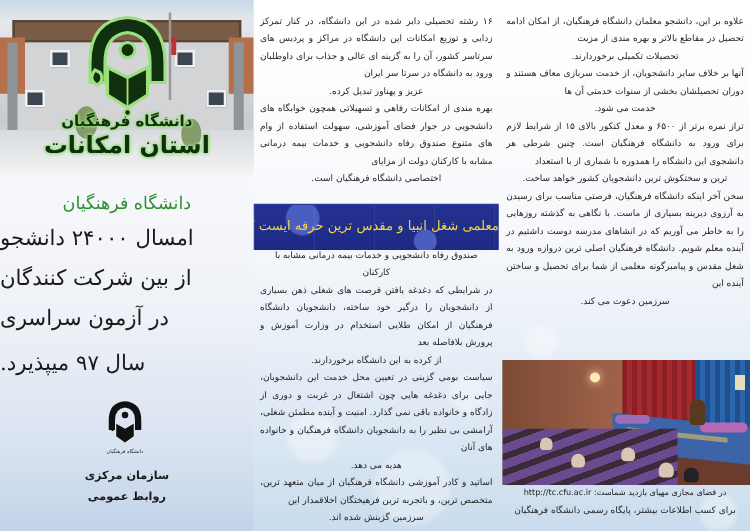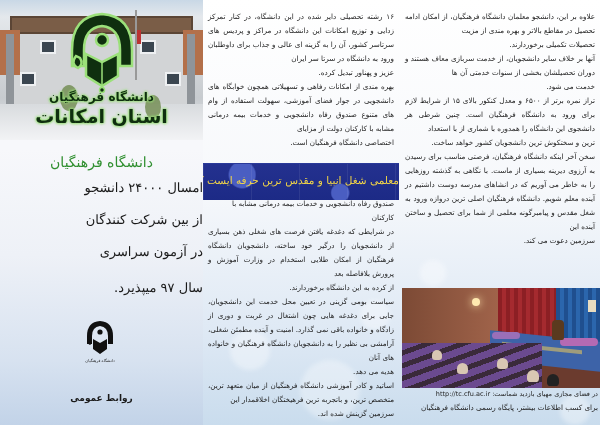--- a/index.html
+++ b/index.html
@@ -31,33 +31,33 @@
   .big-logo { position: absolute; left: 66px; top: 10px; width: 72px; height: 86px; }
   .logo-cap-1 { position: absolute; left: 0; top: 90px; width: 203px; text-align: center; direction: rtl;
     font-size: 12px; font-weight: bold; color: #0f2f0f;
     text-shadow: 0 0 3px #9be07a, 0 0 3px #9be07a, 0 0 2px #9be07a; }
   .logo-cap-2 { position: absolute; left: 0; top: 105px; width: 203px; text-align: center; direction: rtl;
     font-size: 19px; font-weight: bold; color: #0f2f0f;
     text-shadow: 0 0 3px #9be07a, 0 0 3px #9be07a, 0 0 3px #9be07a; }
 
   .left-title { position: absolute; left: 0; top: 154px; width: 203px; text-align: center; direction: rtl;
     font-size: 14px; color: #2f8f2f; font-family: "DejaVu Serif", serif; }
-  .left-line { position: absolute; left: 0; width: 203px; text-align: right; direction: rtl;
-    font-size: 13px; color: #1a1a1a; font-family: "DejaVu Serif", serif; }
+  .left-line { position: absolute; left: 0; width: 203px; text-align: left; direction: rtl;
+    font-size: 17px; color: #1a1a1a; font-family: "DejaVu Serif", serif; }
 
   .small-logo { position: absolute; left: 85px; top: 320px; width: 30px; height: 36px; }
   .small-logo-cap { position: absolute; left: 78px; top: 358px; width: 44px; text-align: center;
     font-size: 4px; color: #222; direction: rtl; }
   .org-name { position: absolute; left: 0; width: 203px; text-align: center; direction: rtl;
     font-size: 9px; font-weight: bold; color: #1a1a1a; }
 
   
   .col { position: absolute; direction: rtl; color: #1e1e1e; font-size: 7.2px; line-height: 14px; text-align: justify; }
   .col p { margin: 0; }
-  .col p.center { text-align: right; }
+  .col p.center { text-align: center; }
   .col-mid-a { left: 208px; top: 10px; width: 186px; }
   .col-mid-b { left: 208px; top: 197px; width: 186px; }
   .col-right-a { left: 405px; top: 10px; width: 190px; }
   .col-right-b { left: 402px; top: 388px; width: 196px; }
 
   .banner { position: absolute; left: 203px; top: 163px; width: 196px; height: 37px; overflow: hidden;
     background: radial-gradient(circle at 20% 30%, #4a5ec2 0 8%, transparent 9%),
                 radial-gradient(circle at 70% 80%, #4a5ec2 0 6%, transparent 7%),
                 linear-gradient(180deg, #24318f, #1c2a86); border-top: 1px solid #2a3a9a; }
   .banner-grid { position: absolute; inset: 0;
@@ -131,20 +131,21 @@
     <div class="left-line" style="top:244px">در آزمون سراسری</div>
     <div class="left-line" style="top:280px">سال ۹۷ میپذیرد.</div>
 
     <svg class="small-logo" viewBox="0 0 30 36">
       <path d="M2 16 Q2 2 15 1 Q28 2 28 16 L28 24 L23 24 L23 16 Q23 7 15 6 Q7 7 7 16 L7 24 L2 24 Z" fill="#111"></path>
       <circle cx="15" cy="12" r="2.6" fill="#111"></circle>
       <path d="M8 19 L15 23 L22 19 L22 29 L15 34 L8 29 Z" fill="#111"></path>
       <path d="M4 19 Q1 23 5 25 Q8 23 6 20 Z" fill="#111"></path>
     </svg>
     <div class="small-logo-cap">دانشگاه فرهنگیان</div>
+    <div class="org-name" style="top:376px">سازمان مرکزی</div>
     <div class="org-name" style="top:393px">روابط عمومی</div>
   </div>
 
   <div class="col col-mid-a">
     <p>۱۶ رشته تحصیلی دایر شده در این دانشگاه، در کنار تمرکز زدایی و توزیع امکانات این دانشگاه در مراکز و پردیس های سرتاسر کشور، آن را به گزینه ای عالی و جذاب برای داوطلبان ورود به دانشگاه در سرتا سر ایران</p>
     <p class="center">عزیز و پهناور تبدیل کرده.</p>
     <p>بهره مندی از امکانات رفاهی و تسهیلاتی همچون خوابگاه های دانشجویی در جوار فضای آموزشی، سهولت استفاده از وام های متنوع صندوق رفاه دانشجویی و خدمات بیمه درمانی مشابه با کارکنان دولت از مزایای</p>
     <p class="center">اختصاصی دانشگاه فرهنگیان است.</p>
   </div>
 

